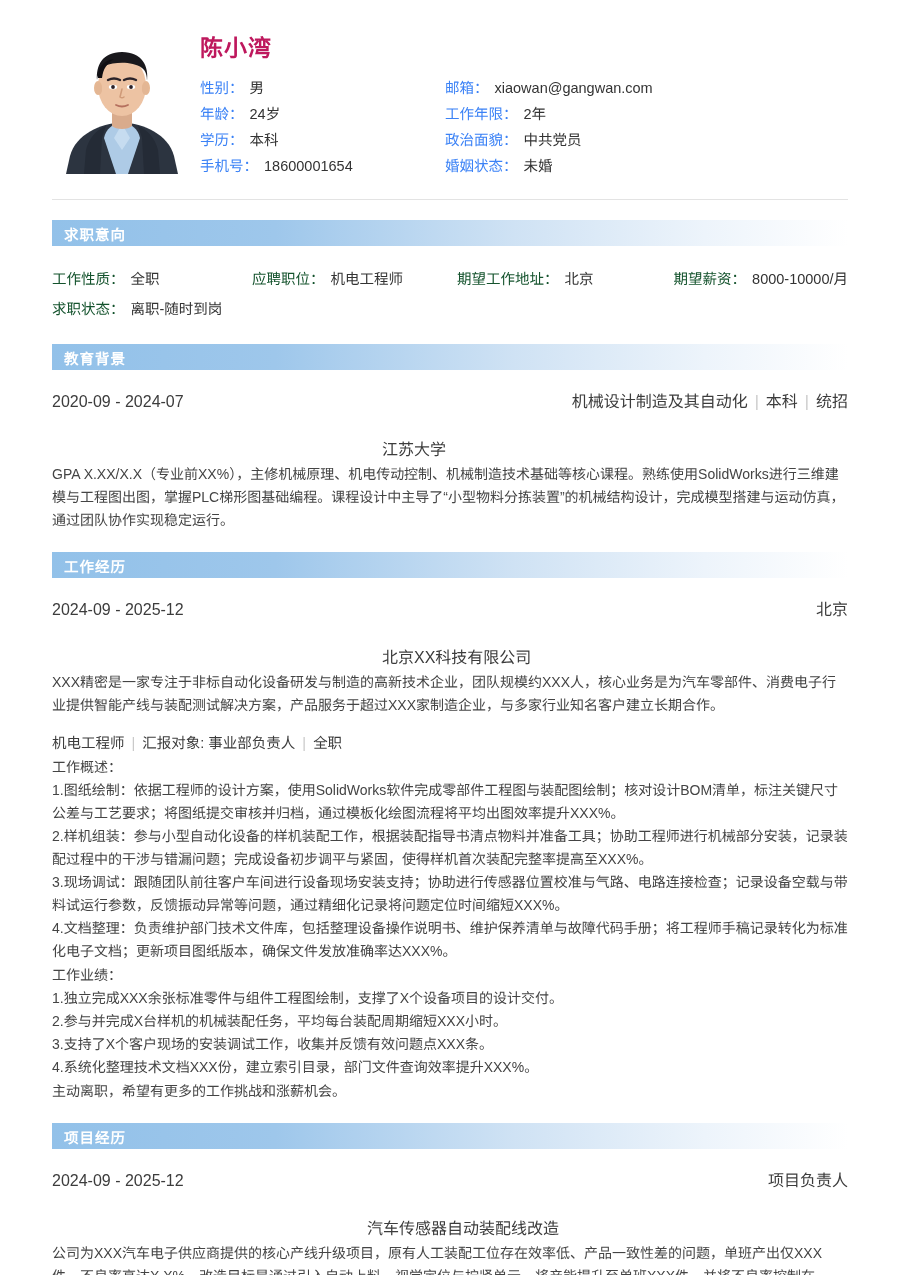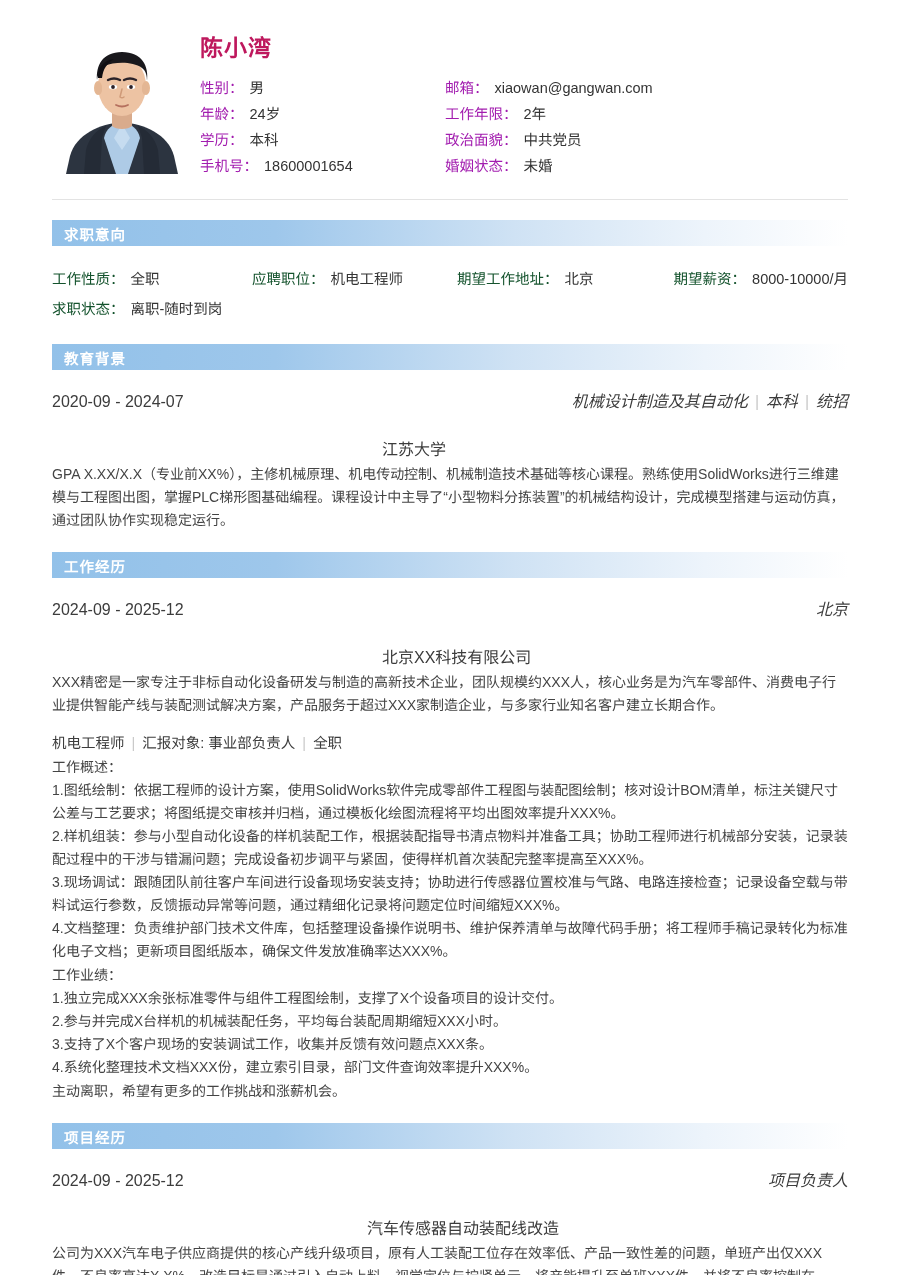--- a/index.html
+++ b/index.html
@@ -73,21 +73,21 @@
     flex-direction: column;
   }
   .info-col.col-left { width: 245px; flex: 0 0 245px; }
   .info-col.col-right { flex: 1 1 auto; }
   .info-row {
     font-size: 14.5px;
     color: #4a4a4a;
     line-height: 26px;
     white-space: nowrap;
   }
-  .info-label { color: #a21caf; }
+  .info-label { color: #3b82f6; }
   .info-value { color: #333333; margin-left: 6px; }
 
   .header-rule {
     height: 1px;
     background: #e3e3e3;
     margin-top: 8px;
   }
 
   
   .section-bar {
@@ -136,21 +136,21 @@
   .entry-head {
     display: flex;
     align-items: flex-start;
     font-size: 16px;
     color: #3c3c3c;
     padding-top: 20px;
     line-height: 24px;
   }
   .eh-date { width: 300px; flex: 0 0 300px; }
   .eh-mid  { flex: 1 1 auto; margin-top: 48px; }
-  .eh-right{ width: 250px; flex: 0 0 250px; text-align: right; font-style: italic; }
+  .eh-right{ width: 250px; flex: 0 0 250px; text-align: right; }
 
   .edu-head .eh-date { width: 330px; flex: 0 0 330px; }
   .edu-head .eh-mid  { width: 180px; flex: 0 0 180px; }
   .edu-head .eh-right{ flex: 1 1 auto; width: auto; text-align: right; }
 
   .work-head .eh-date { width: 330px; flex: 0 0 330px; }
   .work-head .eh-mid  { flex: 1 1 auto; text-align: left; }
   .work-head .eh-right{ width: 120px; flex: 0 0 120px; text-align: right; }
 
   .proj-head .eh-date { width: 315px; flex: 0 0 315px; }

